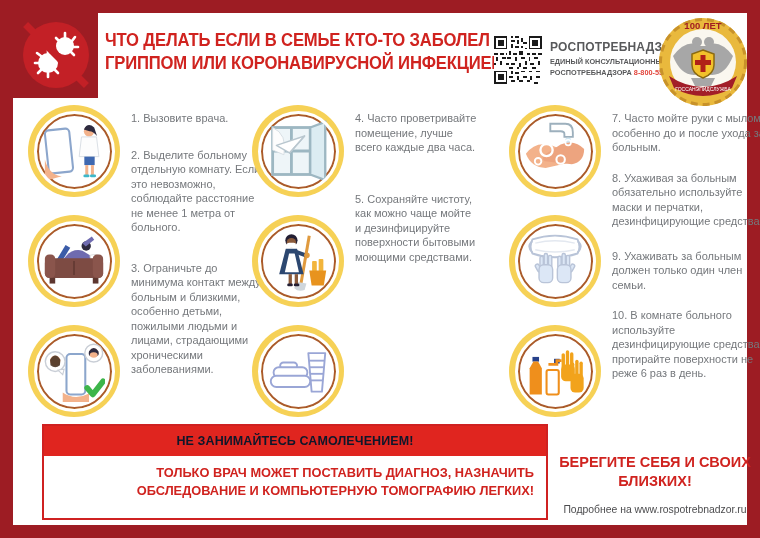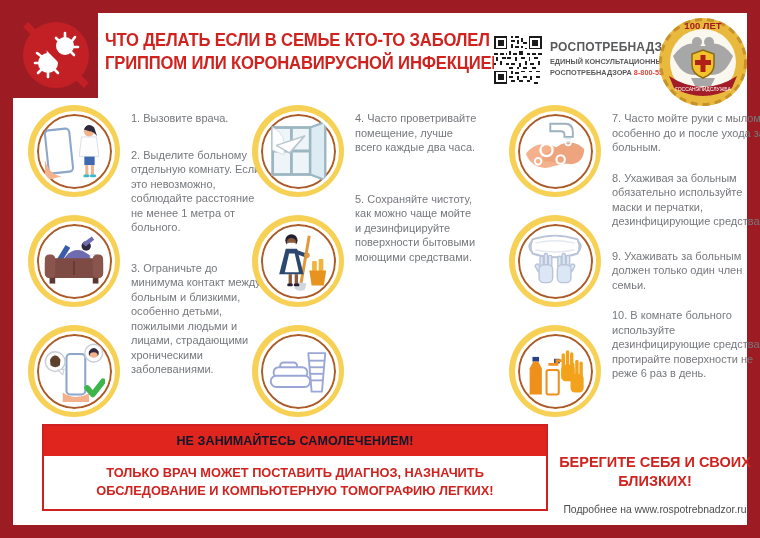--- a/index.html
+++ b/index.html
@@ -20,21 +20,21 @@
   
   .col{position:absolute;top:92px;display:flex;}
   .icons{display:flex;flex-direction:column;gap:18px;width:92px;flex:none;}
   .badge{width:92px;height:92px;border-radius:50%;background:#f6d156;display:flex;align-items:center;justify-content:center;flex:none;}
   .badge-in{width:71px;height:71px;border-radius:50%;background:#fff;border:2.5px solid #aa5a2c;outline:3px solid #fff;display:flex;align-items:center;justify-content:center;}
   .texts{padding:6px 0 0 11px;}
   .advice{margin:0;font-size:11px;color:#75787c;line-height:1.32;}
   
   .banner{position:absolute;left:29px;top:411px;width:506px;border:2px solid #cf2121;background:#fff;box-sizing:border-box;}
   .banner-head{background:#e0251f;color:#0f172a;font-weight:bold;font-size:12.5px;text-align:center;padding:8px 4px;letter-spacing:0.1px;}
-  .banner-body{color:#d0231f;font-weight:bold;font-size:12.8px;text-align:center;padding:8px 12px 9px;line-height:1.4;border-radius:13px;}
+  .banner-body{color:#d0231f;font-weight:bold;font-size:12.8px;text-align:right;padding:8px 12px 18px;line-height:1.4;border-radius:13px;}
   
   .footer-right{position:absolute;left:544px;top:413px;width:196px;text-align:center;}
   .slogan{color:#d0231f;font-weight:bold;font-size:14.5px;line-height:1.3;margin-top:27px;}
   .more{color:#4c4c4e;font-size:10.4px;margin-top:13px;}
   svg{display:block;}
 </style>
 </head>
 <body>
 
 <div class="poster">

